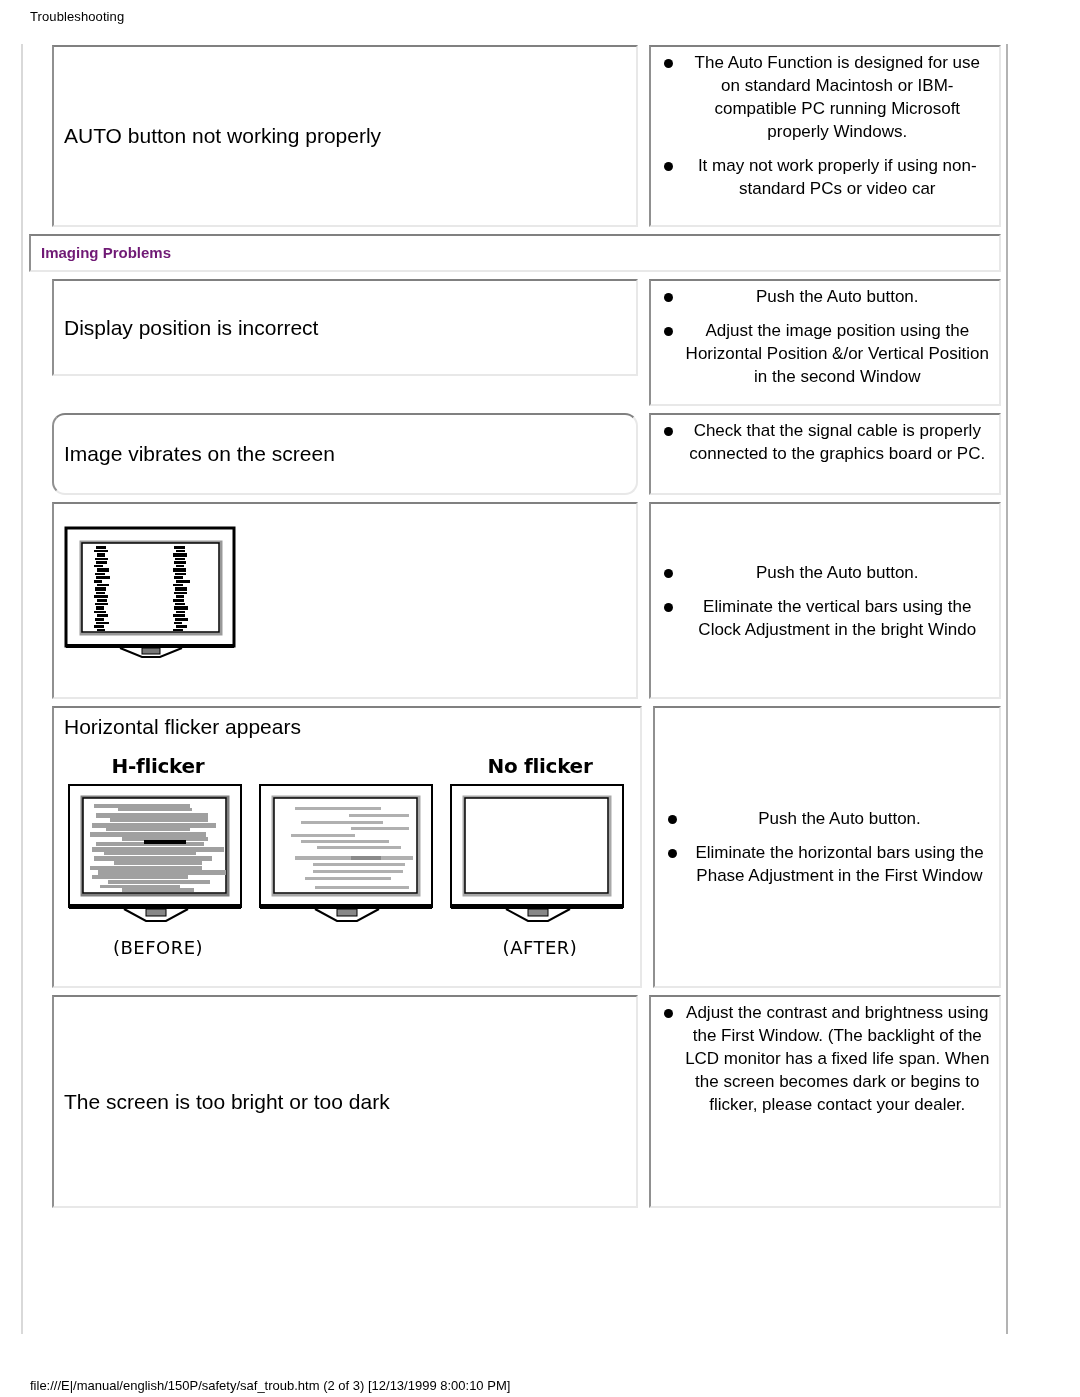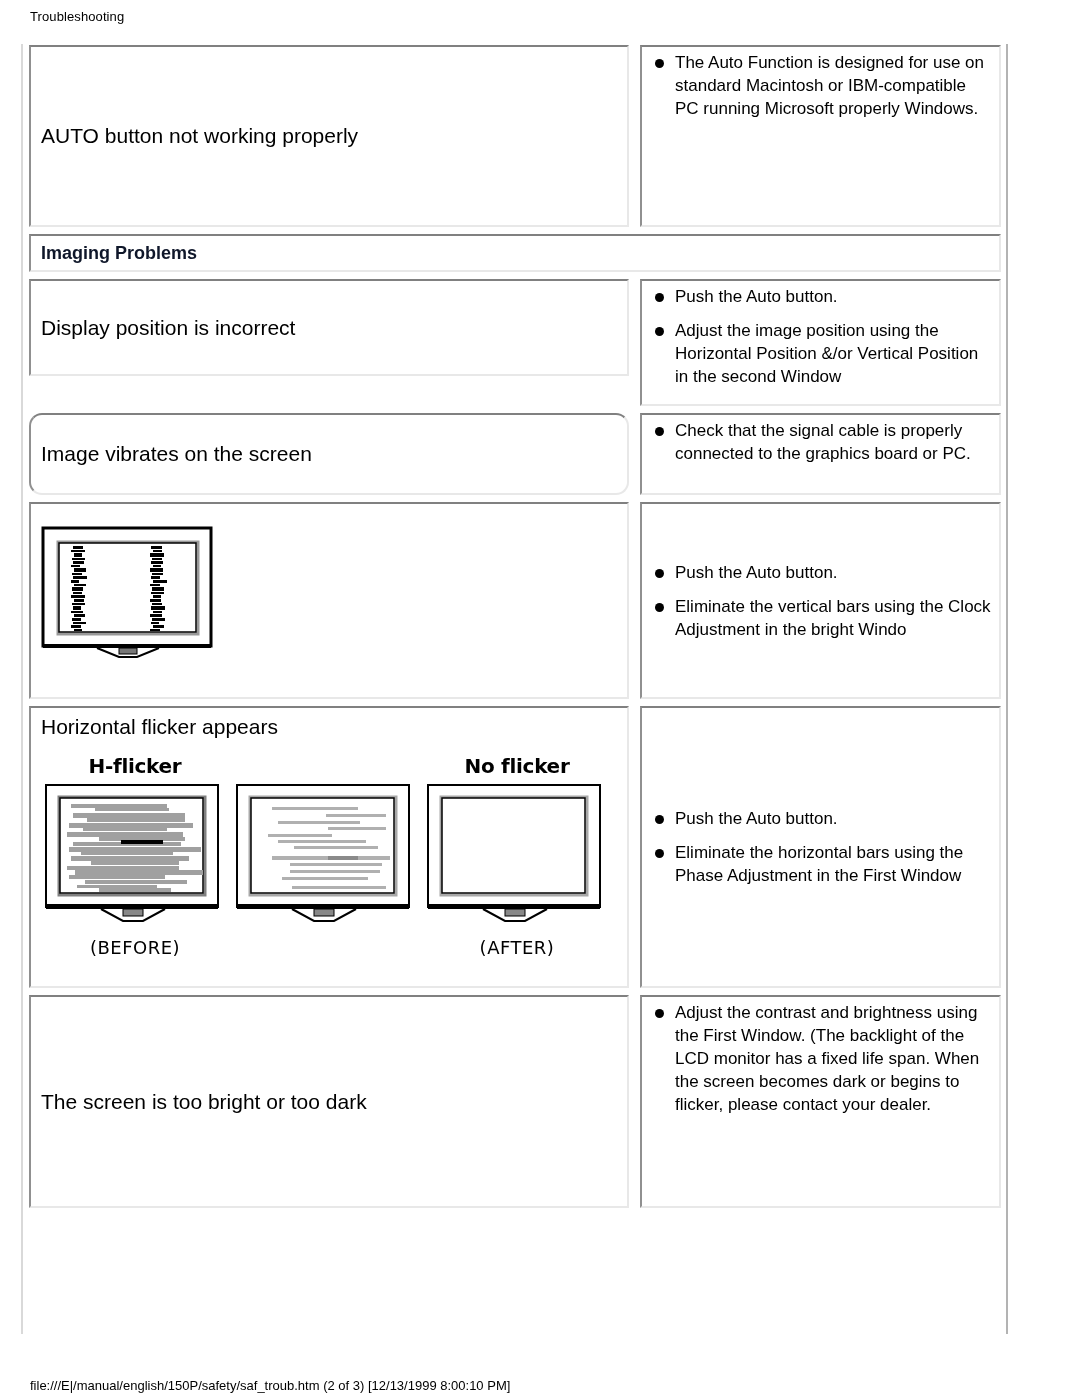--- a/index.html
+++ b/index.html
@@ -67,25 +67,27 @@
     border-left: 2px solid #909090;
     border-right: 2px solid #e8e8e8;
     border-bottom: 2px solid #e8e8e8;
     padding: 4px 8px 4px 6px;
   }
 
   .cell-symptom {
     width: 600px;
     margin-right: 11px;
     position: relative;
+    margin-left: 23px;
   }
 
   .cell-remedy {
     width: 361px;
     position: relative;
+    text-align: center;
   }
 
   .cell-full {
     width: 972px;
   }
 
   
   .sym-center {
     display: flex;
     align-items: center;
@@ -100,23 +102,23 @@
   }
 
   .sym-text-top {
     font-size: 21px;
     line-height: 26px;
     padding-left: 4px;
     padding-top: 2px;
   }
 
   .section-title {
-    font-size: 18px;
+    font-size: 15px;
     font-weight: bold;
-    color: #0f172a;
+    color: #701a75;
     padding-left: 4px;
     line-height: 26px;
   }
 
   
   ul.bullets {
     list-style: none;
     margin: 0;
     padding: 0;
   }
@@ -186,20 +188,21 @@
 
   <div class="row">
     <div class="cell cell-symptom" style="height:182px;">
       <div class="sym-center">
         <div class="sym-text">AUTO button not working properly</div>
       </div>
     </div>
     <div class="cell cell-remedy" style="height:182px;">
       <ul class="bullets remedy-pad">
         <li>The Auto Function is designed for use on standard Macintosh or IBM-compatible PC running Microsoft properly Windows.</li>
+        <li>It may not work properly if using non-standard PCs or video car</li>
       </ul>
     </div>
   </div>
 
   <div class="row">
     <div class="cell cell-full" style="height:38px;">
       <div class="section-title">Imaging Problems</div>
     </div>
   </div>
 

